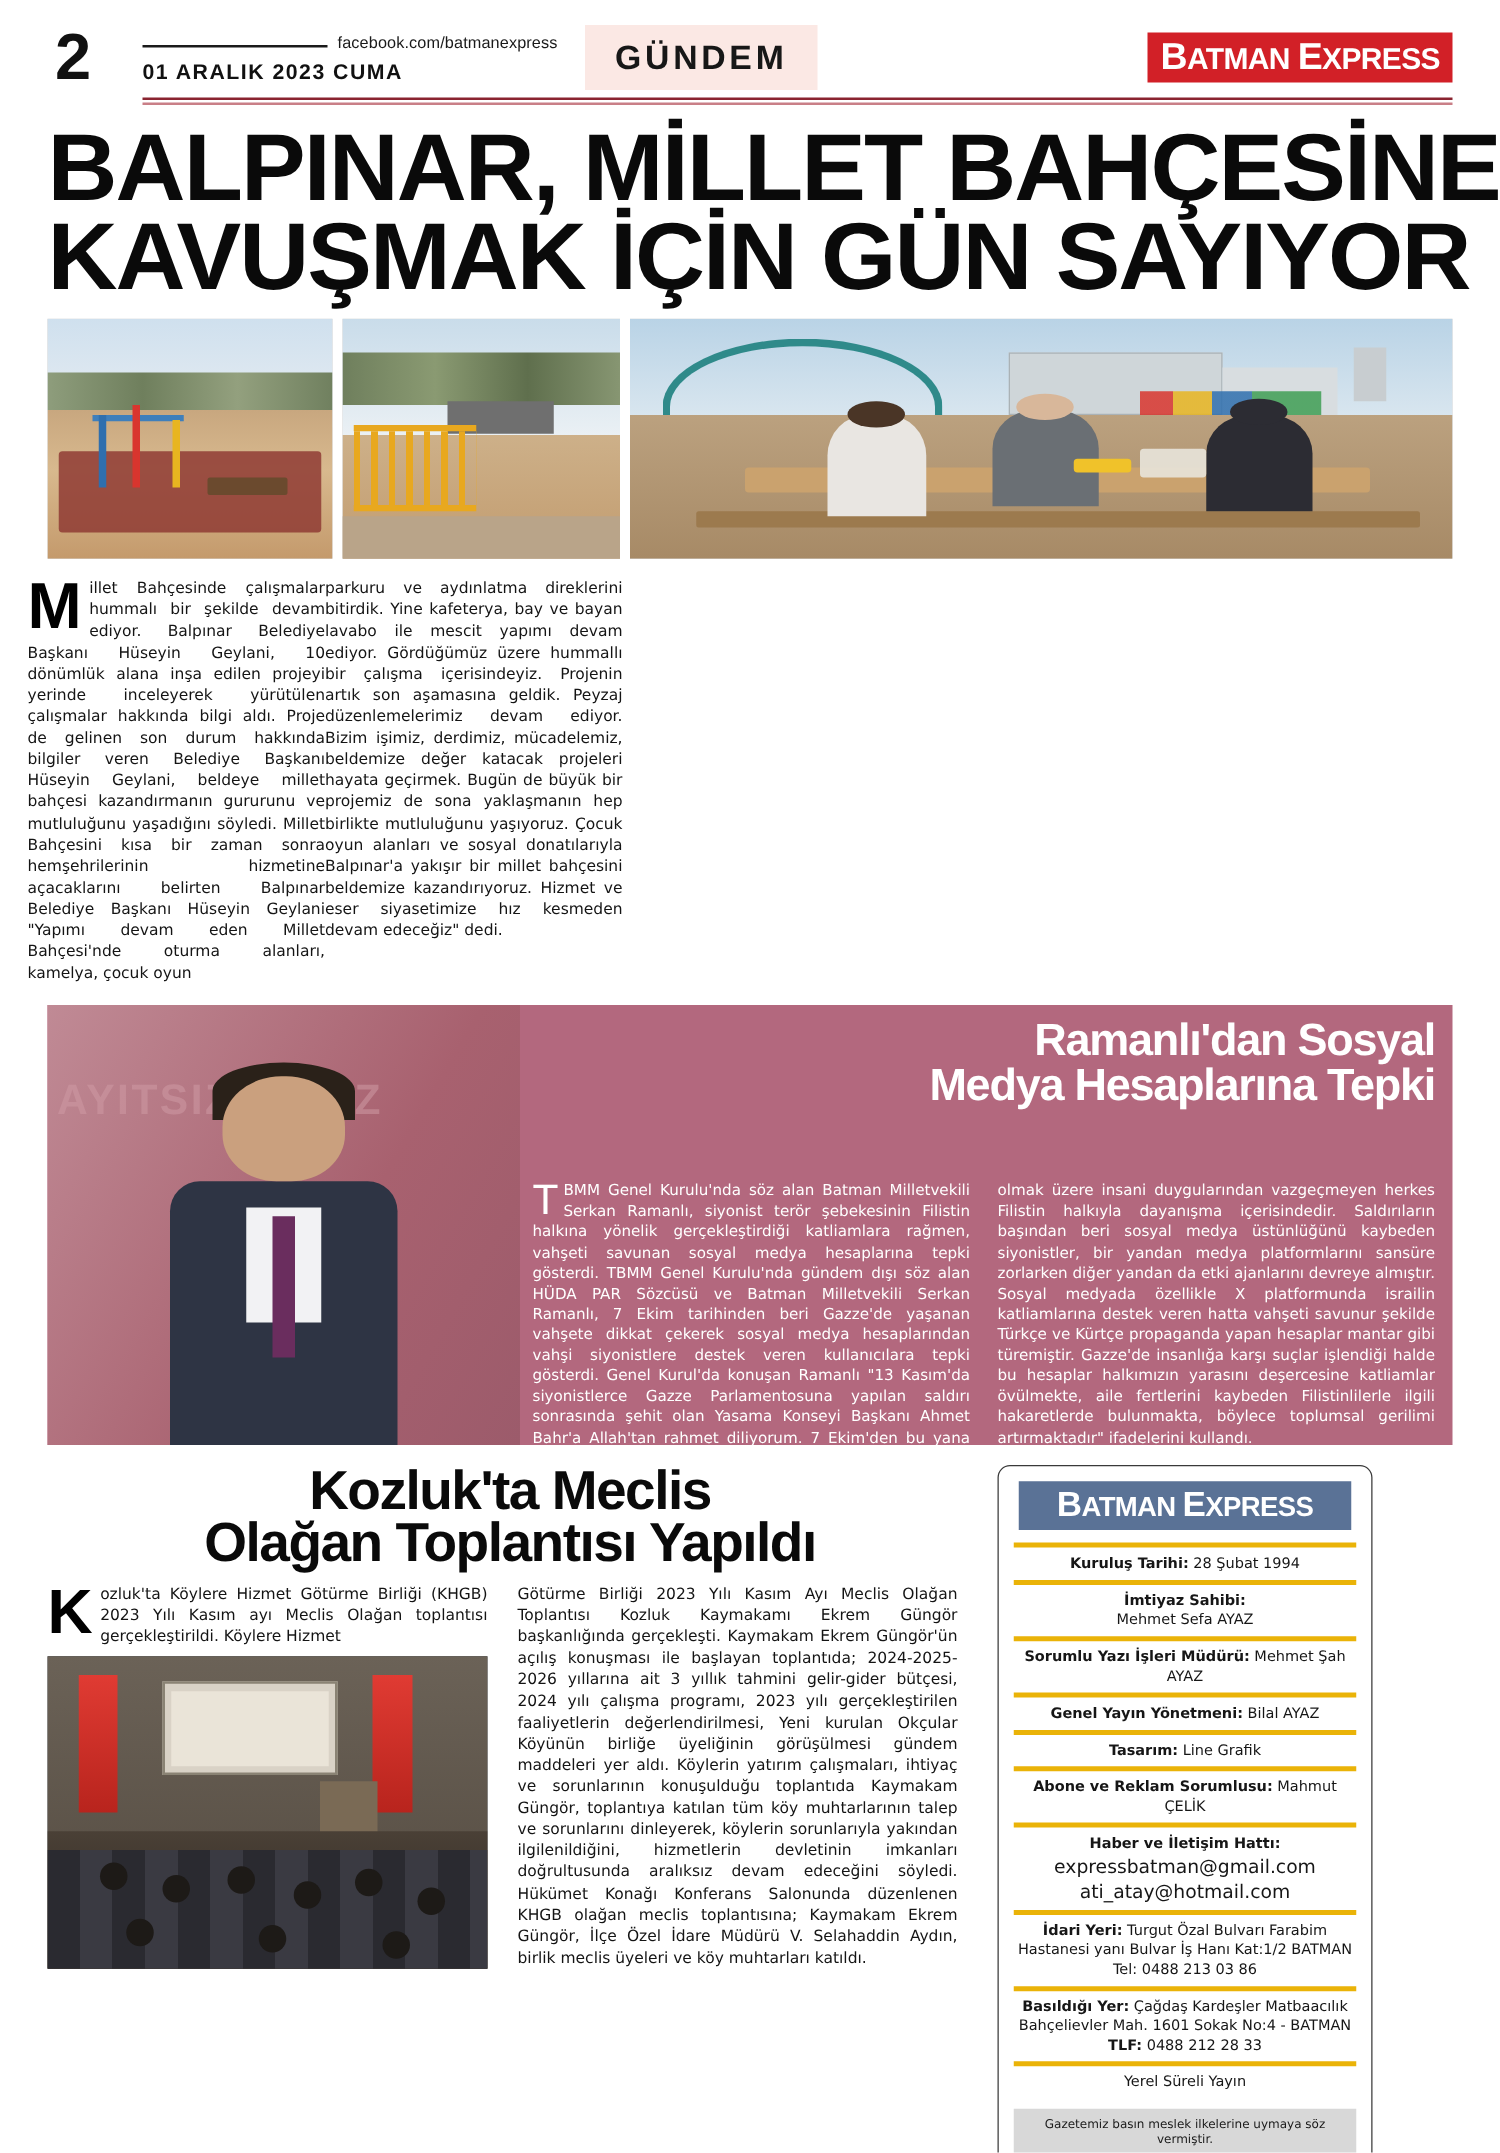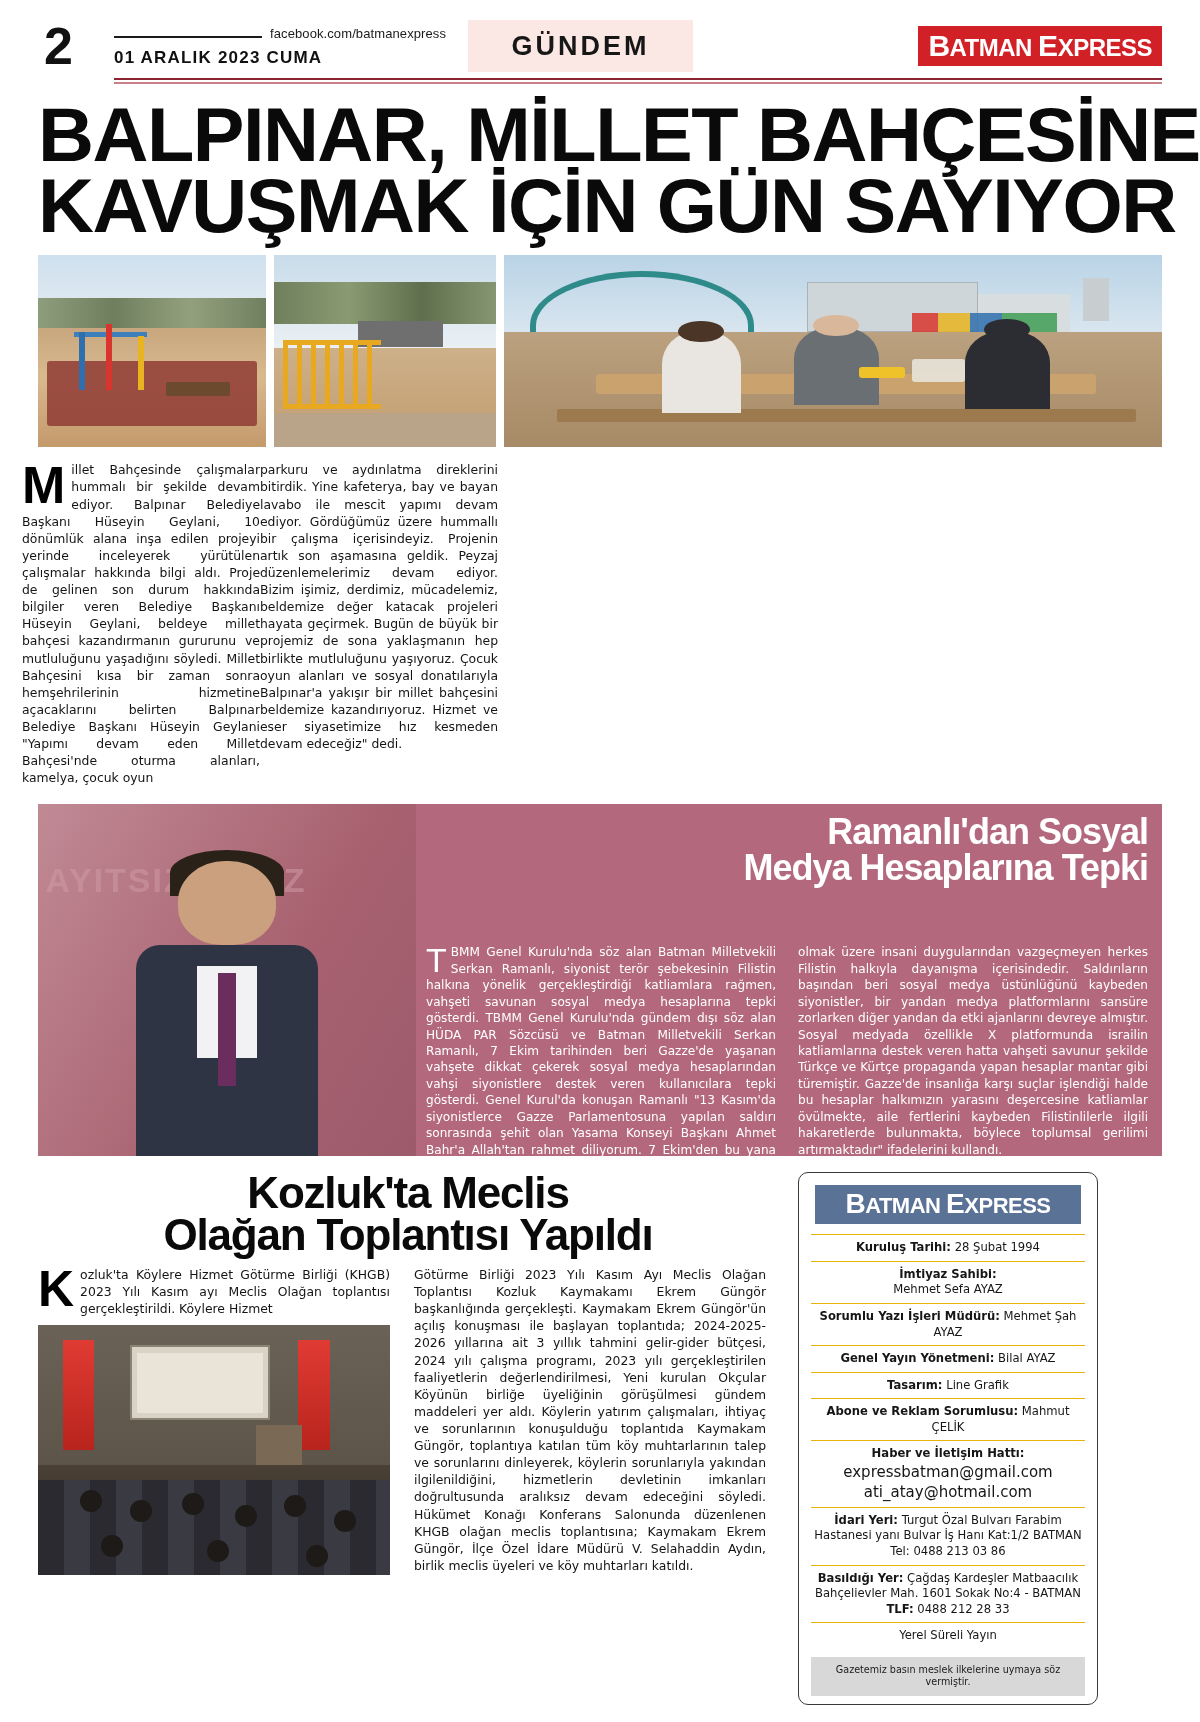--- a/index.html
+++ b/index.html
@@ -53,21 +53,21 @@
     left: 76px; top: 30px;
     font-size: 17px;
     font-weight: 600;
     letter-spacing: 1.2px;
     color: #111;
     font-family: "Liberation Sans Narrow", "Liberation Sans", sans-serif;
   }
   .mast-section {
     position: absolute;
     left: 430px; top: 2px;
-    width: 225px; height: 52px;
+    width: 186px; height: 52px;
     background: #fbe8e4;
     display: flex; align-items: center; justify-content: center;
   }
   .mast-section span {
     font-size: 27px;
     font-weight: 600;
     letter-spacing: 3px;
     color: #171717;
     font-family: "Liberation Sans Narrow", "Liberation Sans", sans-serif;
   }
@@ -314,21 +314,21 @@
   .kunye-logo .lw { color:#fff; font-weight:700; line-height:1; letter-spacing:-.5px;
     font-family:"Liberation Sans Narrow","Liberation Sans",sans-serif;}
   .kunye-logo .big { font-size: 28px; }
   .kunye-logo .small { font-size: 22px; }
   .k-row {
     padding: 5px 2px;
     font-size: 11.6px;
     line-height: 1.34;
     text-align: center;
     color: #161616;
-    border-top: 1px solid #eab308;
+    border-top: 4px solid #eab308;
   }
   .k-row:first-of-type { border-top: none; }
   .k-row b { font-weight: 700; }
   .k-note {
     margin-top: 8px;
     background: #d8d8d8;
     padding: 7px 8px;
     font-size: 9.6px;
     line-height: 1.34;
     text-align: center;

